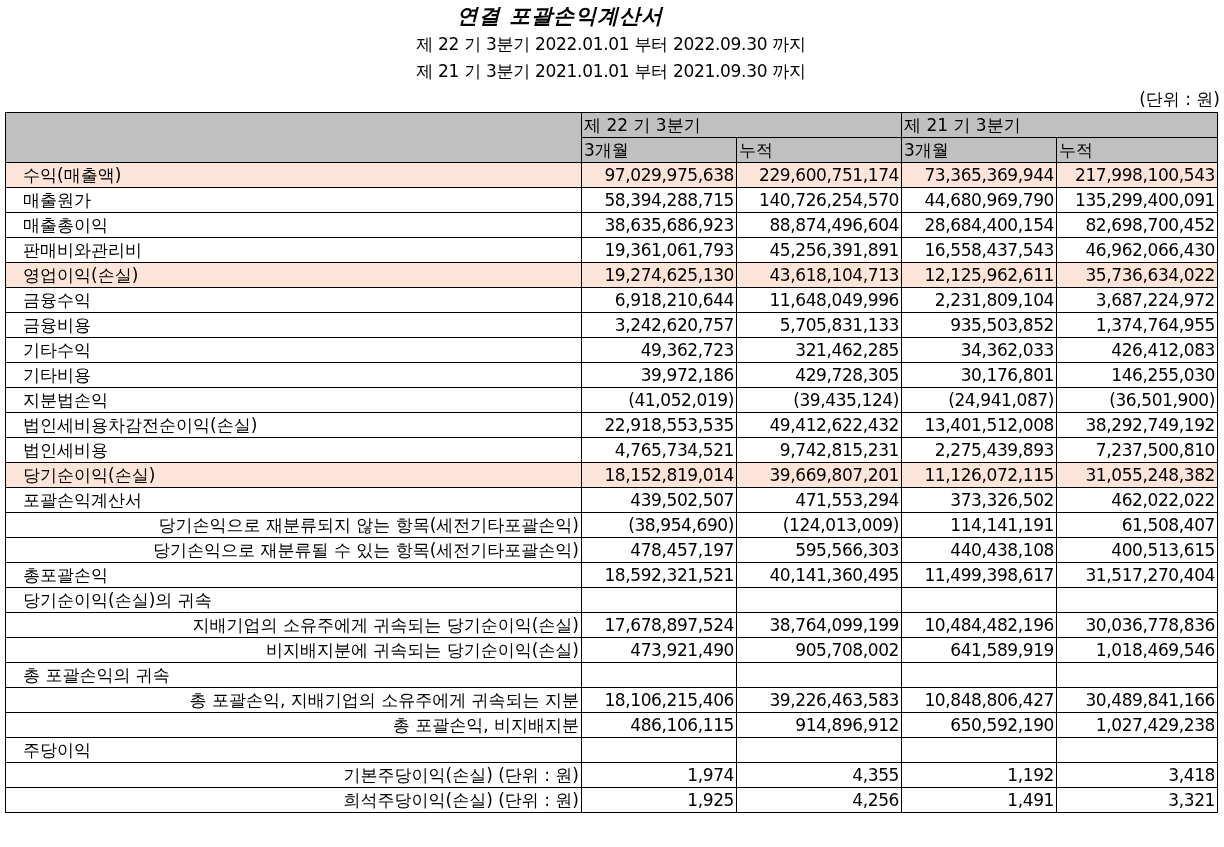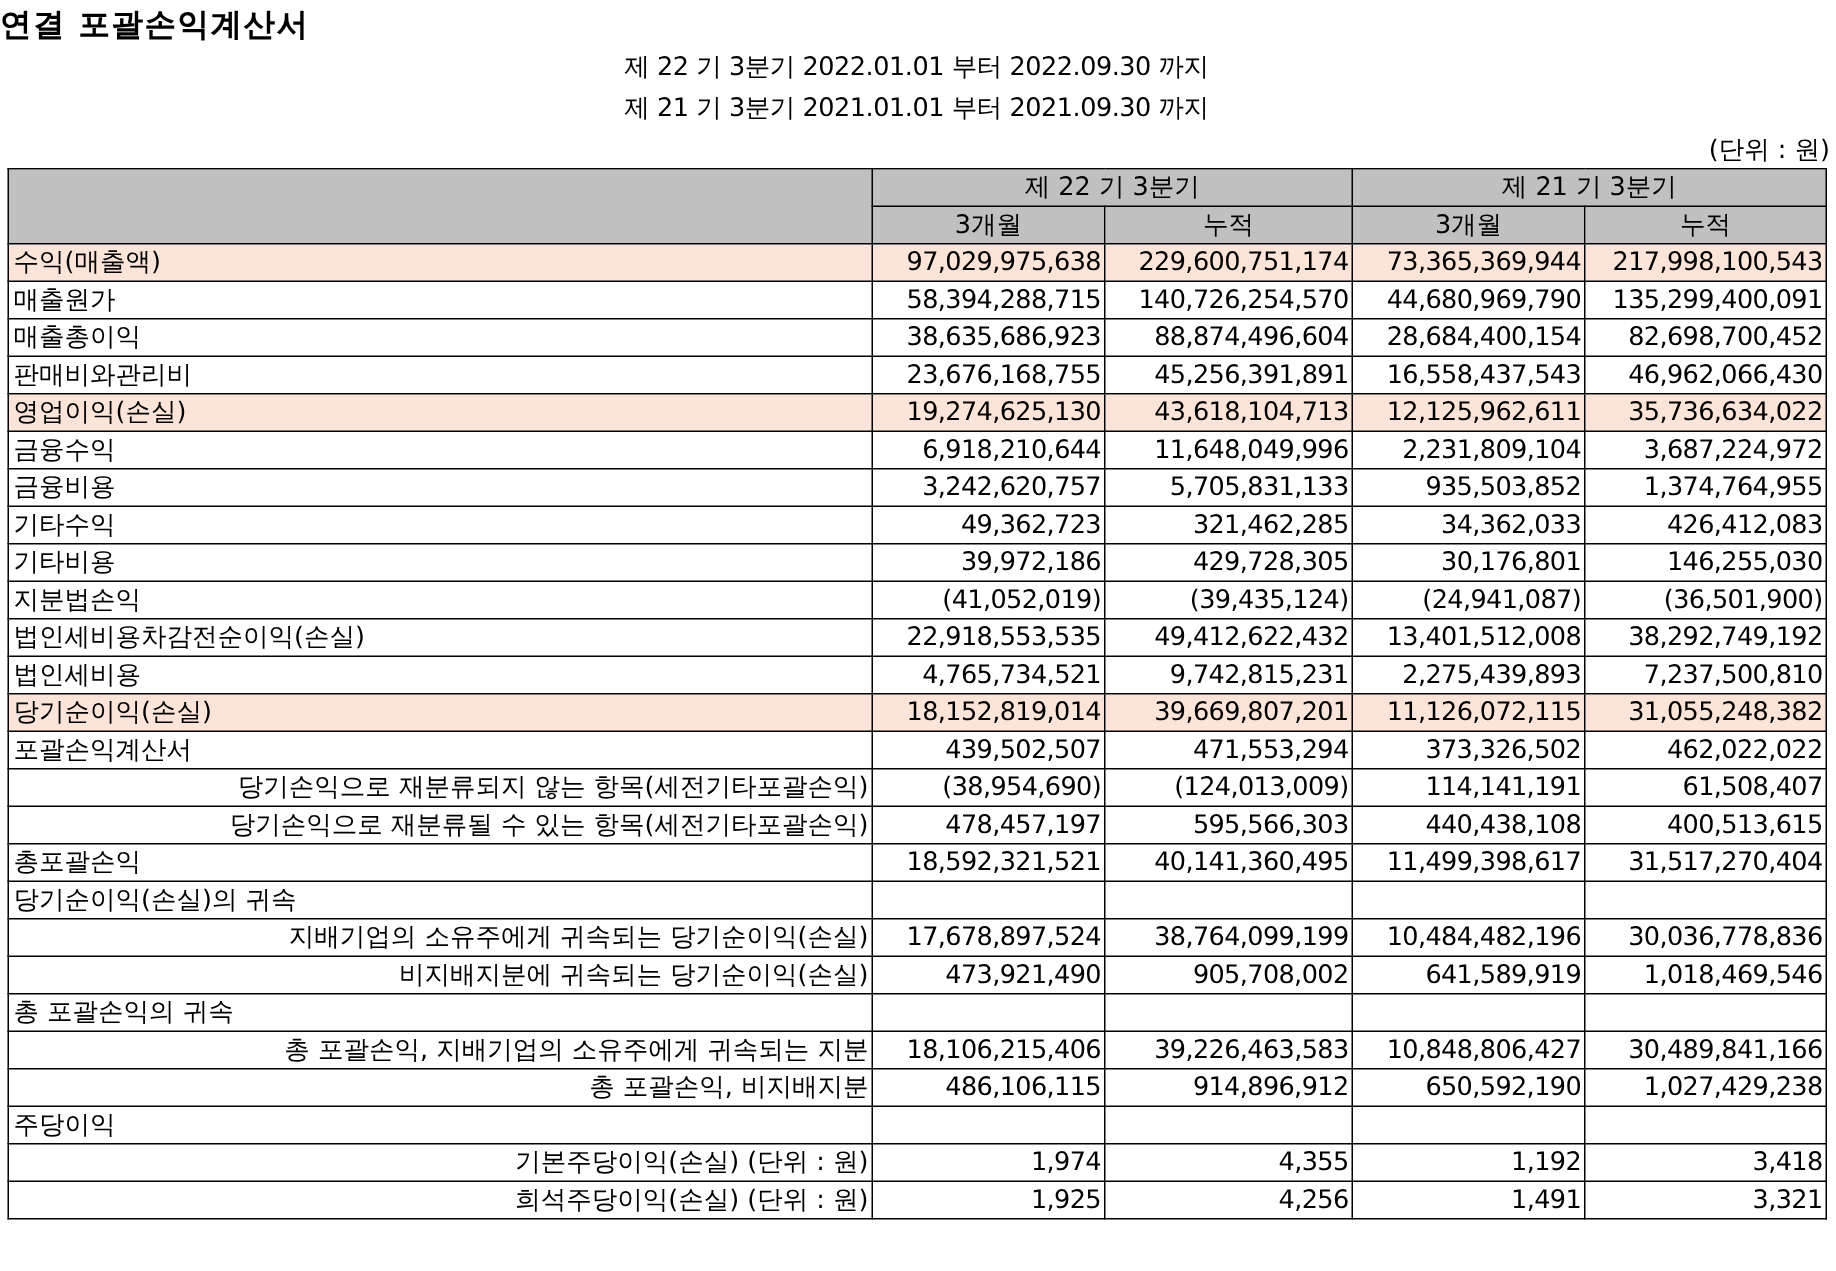--- a/index.html
+++ b/index.html
@@ -13,23 +13,25 @@
       position: relative;
       font-family: "DejaVu Sans", "Liberation Sans", sans-serif;
       color: #000000;
       overflow: hidden;
     }
     .title {
       position: absolute;
       left: 0;
       top: 2px;
       width: 1120px;
+      text-align: center;
       font-size: 21px;
       font-weight: bold;
       letter-spacing: 1px;
+      font-style: italic;
     }
     .subtitle {
       position: absolute;
       left: 0;
       width: 1222px;
       text-align: center;
       font-size: 17px;
       letter-spacing: -0.3px;
     }
     .subtitle.s1 { top: 33px; }
@@ -53,26 +55,26 @@
       padding: 0 2px;
       height: 24px;
       line-height: 24px;
       font-size: 17px;
       font-weight: normal;
       white-space: nowrap;
       overflow: hidden;
     }
     table.stmt th {
       background: #c0c0c0;
-      text-align: center;
+      text-align: left;
       height: 24px;
     }
     table.stmt td.label {
       text-align: left;
-      padding-left: 3px;
+      padding-left: 17px;
     }
     table.stmt td.label.indent {
       padding-left: 33px;
       text-align: right;
     }
     table.stmt td.num {
       text-align: right;
       letter-spacing: -0.4px;
       padding-right: 2px;
     }
@@ -131,21 +133,21 @@
       </tr>
       <tr>
         <td class="label">매출총이익</td>
         <td class="num">38,635,686,923</td>
         <td class="num">88,874,496,604</td>
         <td class="num">28,684,400,154</td>
         <td class="num">82,698,700,452</td>
       </tr>
       <tr>
         <td class="label">판매비와관리비</td>
-        <td class="num">23,676,168,755</td>
+        <td class="num">19,361,061,793</td>
         <td class="num">45,256,391,891</td>
         <td class="num">16,558,437,543</td>
         <td class="num">46,962,066,430</td>
       </tr>
       <tr class="hl">
         <td class="label">영업이익(손실)</td>
         <td class="num">19,274,625,130</td>
         <td class="num">43,618,104,713</td>
         <td class="num">12,125,962,611</td>
         <td class="num">35,736,634,022</td>

